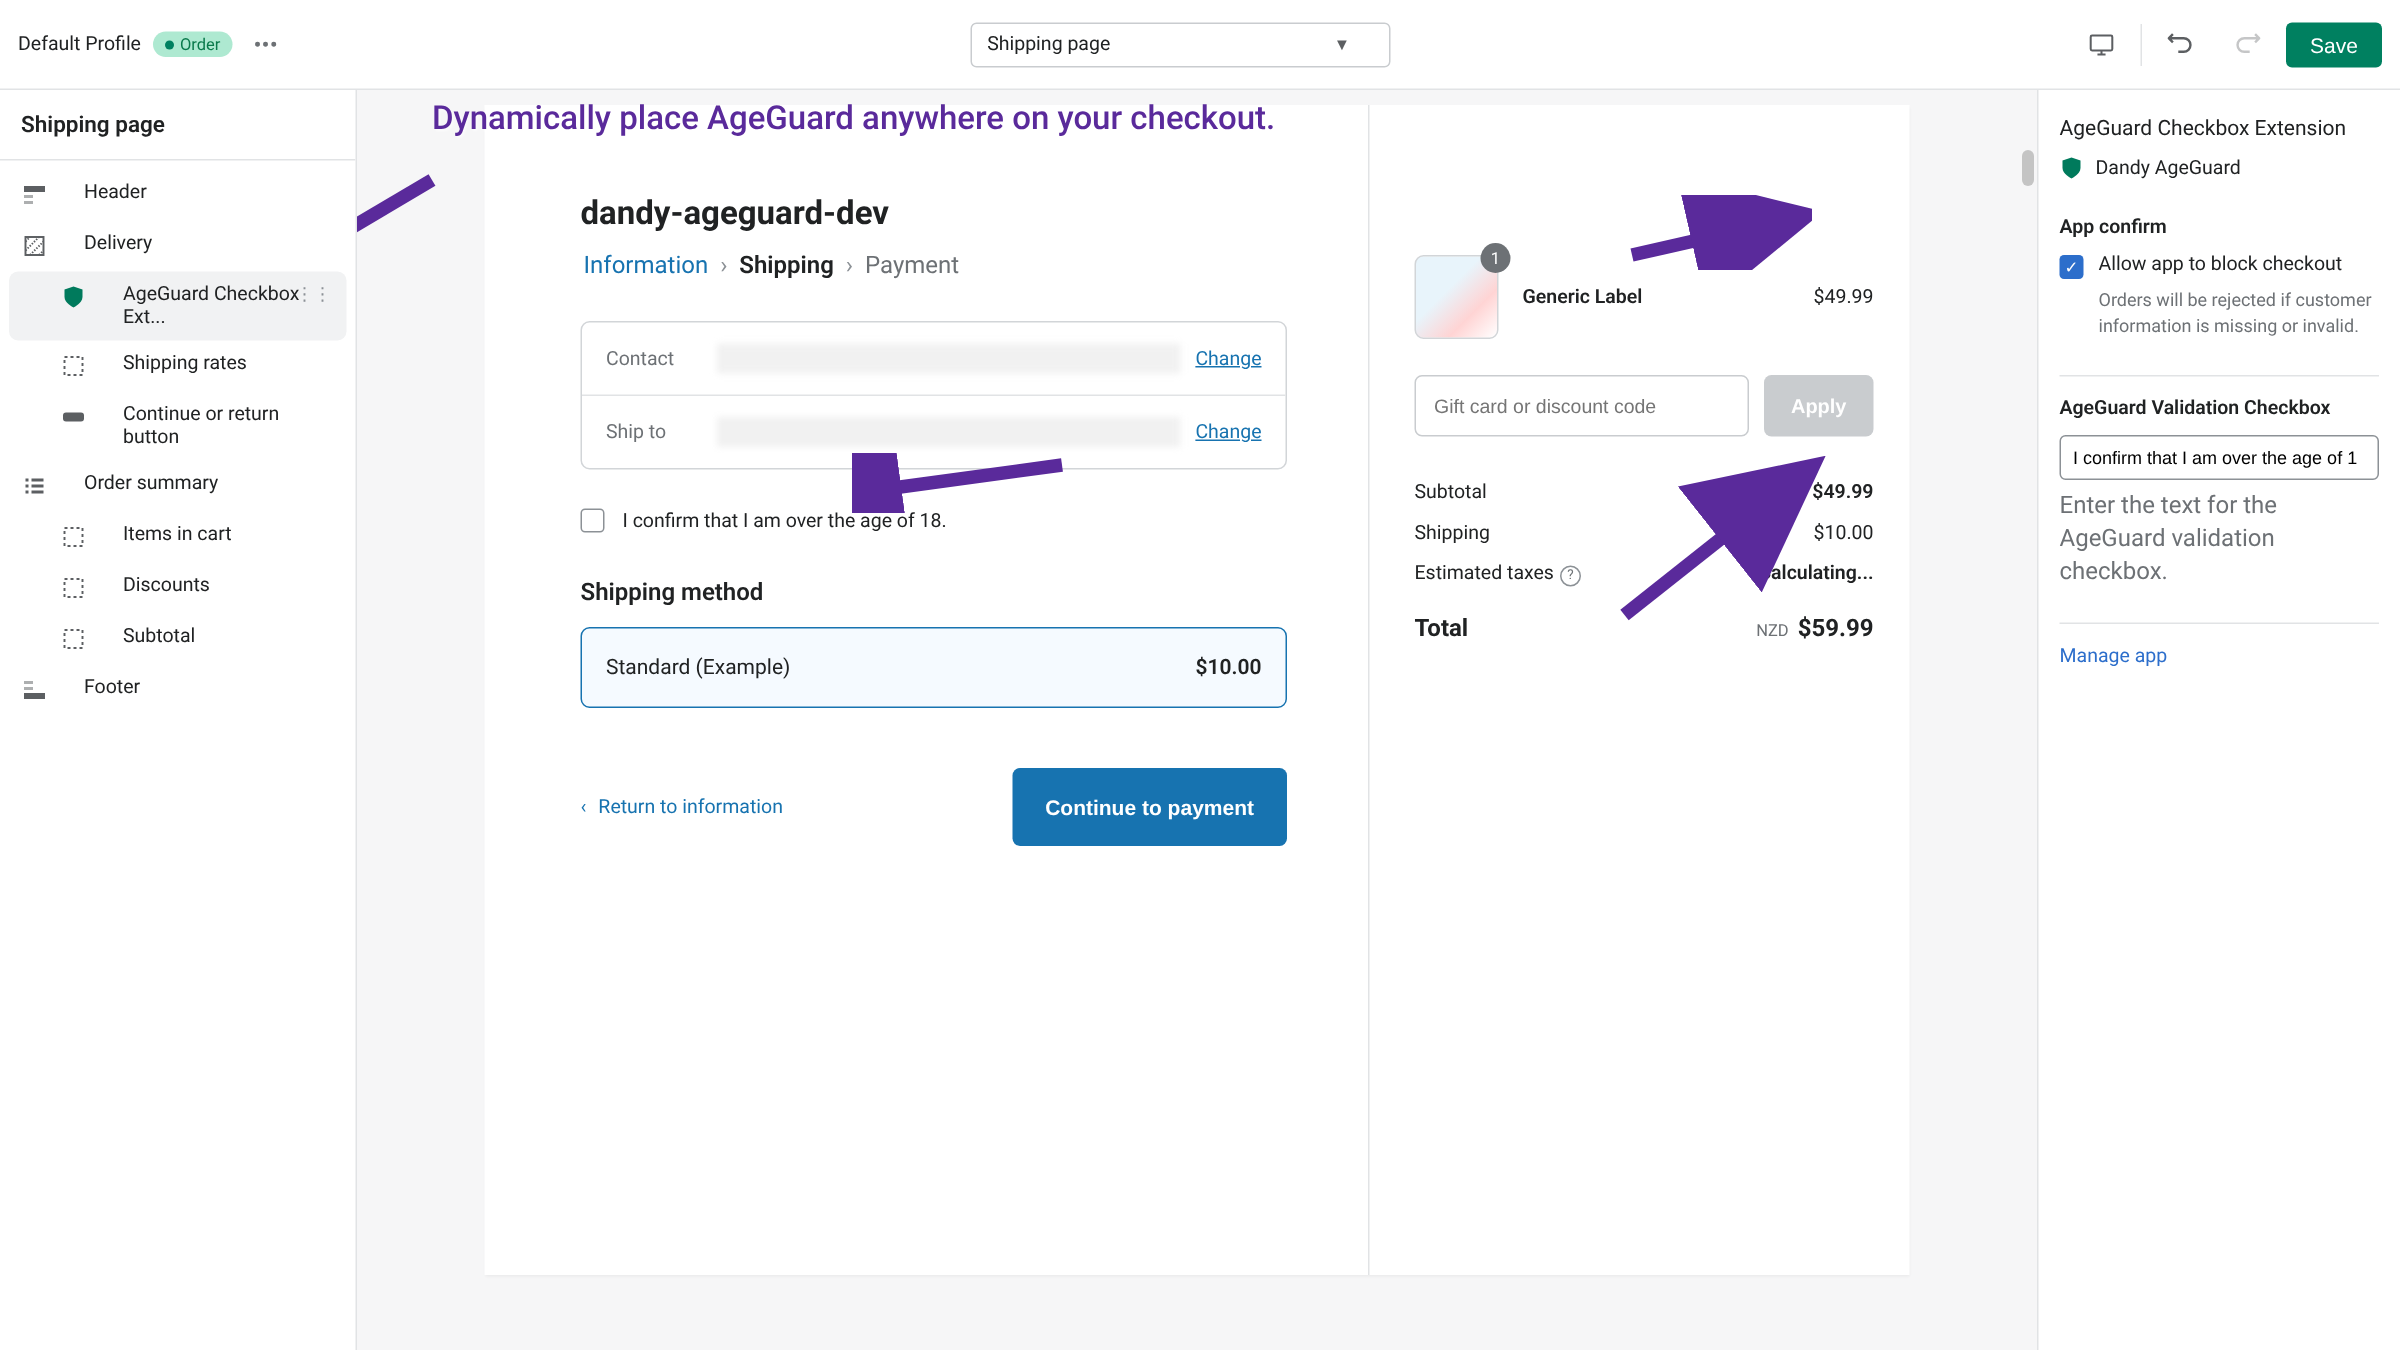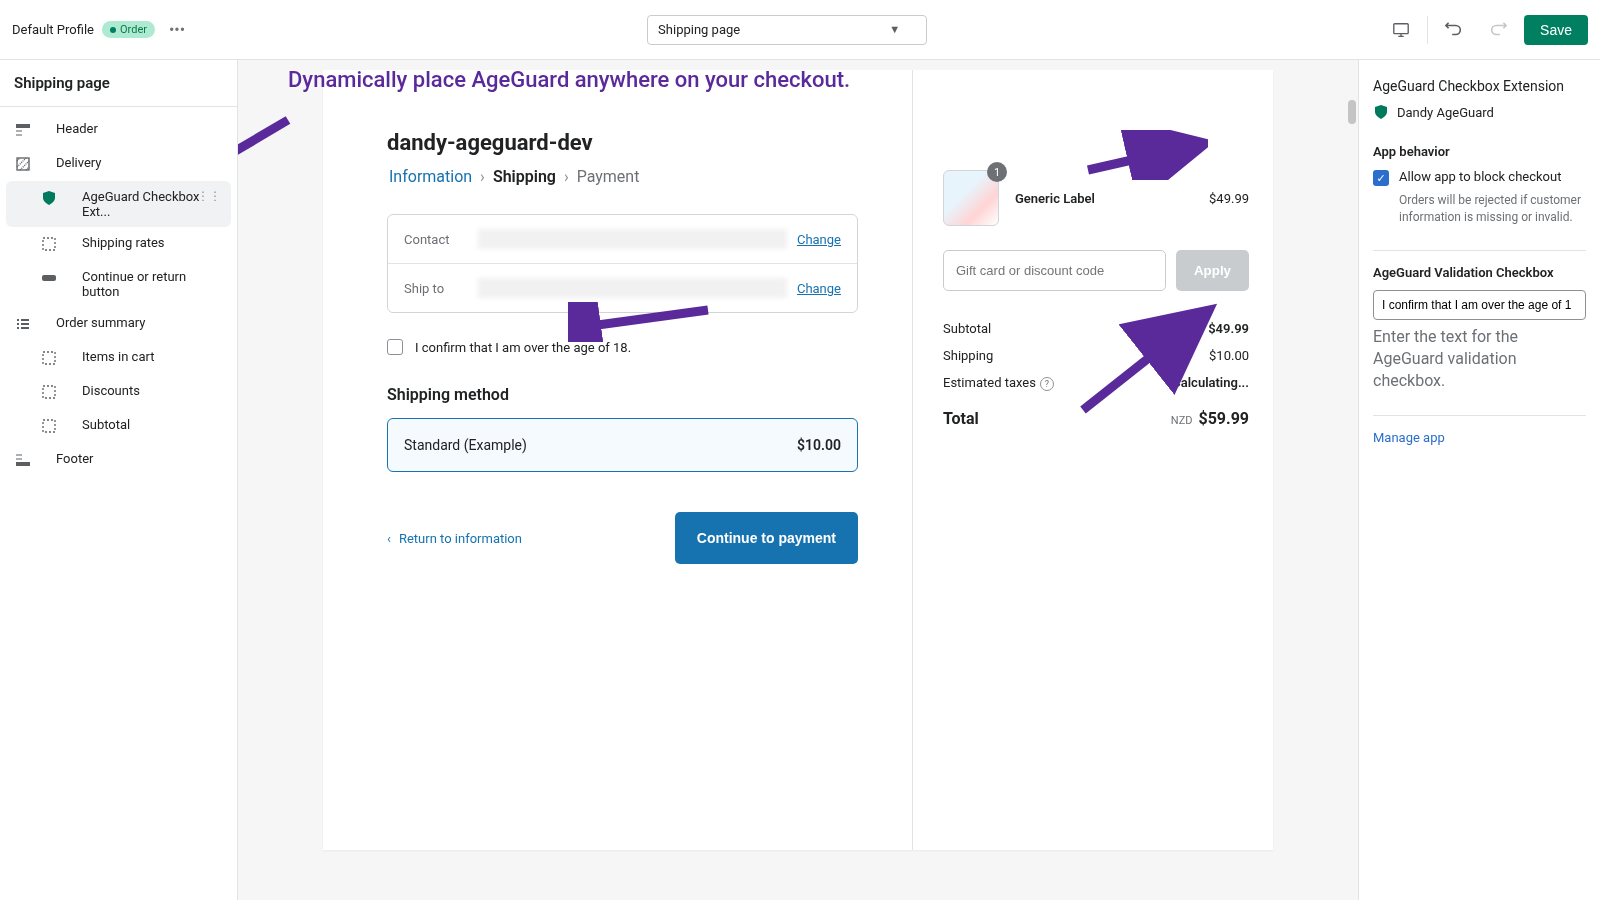--- a/index.html
+++ b/index.html
@@ -360,21 +360,21 @@
 
   <div class="rightpanel">
     <div class="rp-title">AgeGuard Checkbox Extension</div>
     <div class="rp-app">
       <svg class="shield-icon" viewBox="0 0 16 16">
           <path fill="#007a5c" d="M8 1 L14 3 V8 C14 12 8 15 8 15 C8 15 2 12 2 8 V3 Z"></path>
         </svg>
       <span>Dandy AgeGuard</span>
     </div>
 
-    <div class="rp-section-title">App behavior</div>
+    <div class="rp-section-title">App confirm</div>
     <div class="rp-check-row">
       <div class="rp-checked">✓</div>
       <span class="rp-check-label">Allow app to block checkout</span>
     </div>
     <div class="rp-help">Orders will be rejected if customer information is missing or invalid.</div>
 
     <hr class="rp-hr">
 
     <div class="rp-section-title">AgeGuard Validation Checkbox</div>
     <input class="rp-input" value="I confirm that I am over the age of 1" style="">

